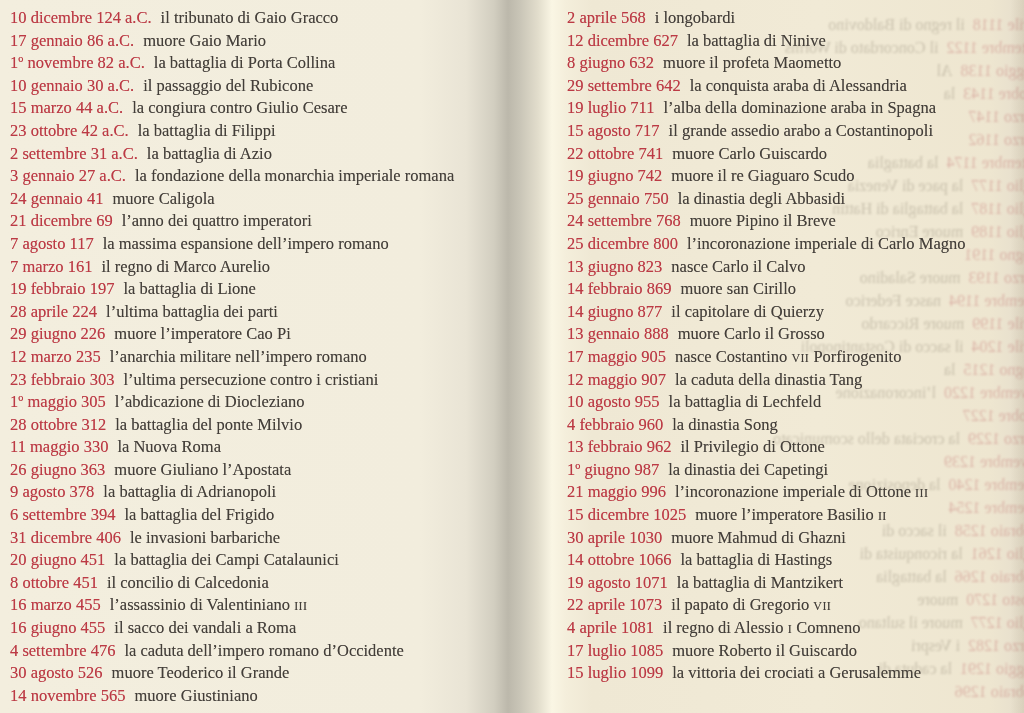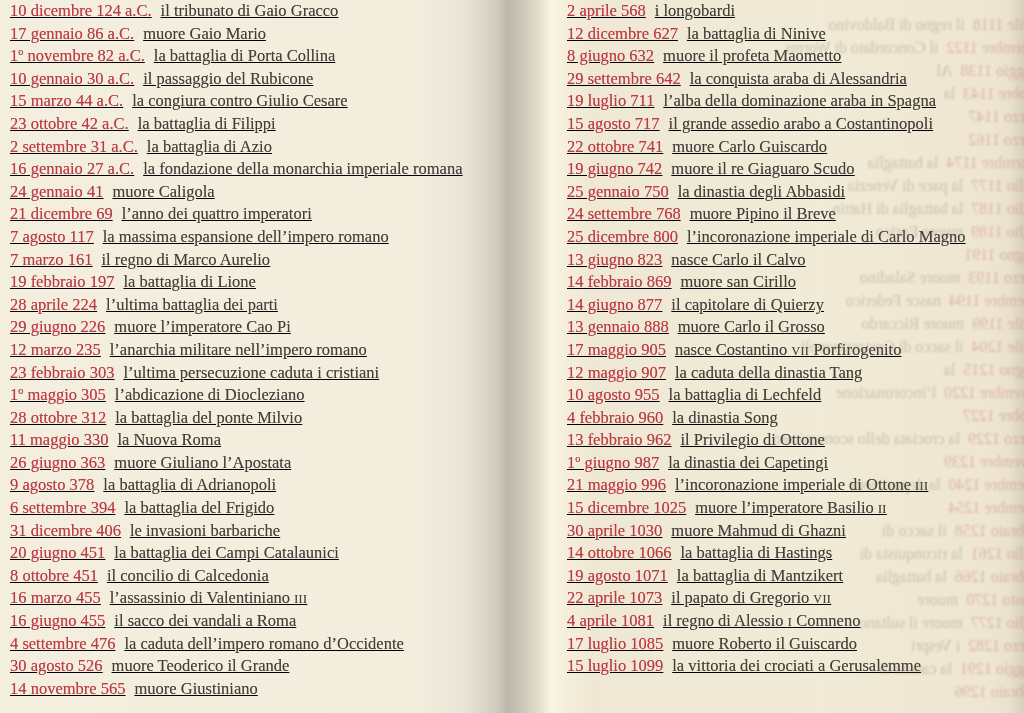--- a/index.html
+++ b/index.html
@@ -18,21 +18,21 @@
       #faf6e4 552px,
       #f4eedb 566px,
       #efe8d4 592px,
       #f1ead6 820px,
       #eee6d0 990px,
       #e6decc 1024px);
   }
   .page{position:absolute;top:0;height:713px;}
   .page-left{left:0;width:480px;}
   .page-right{left:567px;width:441px;}
-  .entries{position:relative;padding-top:0;text-decoration:underline;}
+  .entries{position:relative;padding-top:7px;}
   .entry{height:22.6px;line-height:22.6px;white-space:nowrap;font-size:16.5px;}
   .page-left .entry{padding-left:10px;}
   .date{color:#bc3a45;margin-right:9px;text-shadow:0 0 .4px rgba(188,58,69,.55);}
   .event{color:#433e39;text-shadow:0 0 .4px rgba(67,62,57,.45);}
   .sc{text-transform:lowercase;font-variant:small-caps;letter-spacing:.4px;}
 
   
   .ghost{position:absolute;transform:scaleX(-1);filter:blur(1px);pointer-events:none;}
   .ghost .g-row{height:23px;line-height:23px;white-space:nowrap;font-size:16px;overflow:hidden;}
   .g-date{color:rgba(183,84,88,.95);margin-right:8px;}
@@ -51,30 +51,30 @@
   <section class="page page-left">
 
     <div class="entries" id="left-entries">
         <div class="entry"><span class="date">10 dicembre 124 a.C.</span><span class="event">il tribunato di Gaio Gracco</span></div>
         <div class="entry"><span class="date">17 gennaio 86 a.C.</span><span class="event">muore Gaio Mario</span></div>
         <div class="entry"><span class="date">1º novembre 82 a.C.</span><span class="event">la battaglia di Porta Collina</span></div>
         <div class="entry"><span class="date">10 gennaio 30 a.C.</span><span class="event">il passaggio del Rubicone</span></div>
         <div class="entry"><span class="date">15 marzo 44 a.C.</span><span class="event">la congiura contro Giulio Cesare</span></div>
         <div class="entry"><span class="date">23 ottobre 42 a.C.</span><span class="event">la battaglia di Filippi</span></div>
         <div class="entry"><span class="date">2 settembre 31 a.C.</span><span class="event">la battaglia di Azio</span></div>
-        <div class="entry"><span class="date">16 gennaio 27 a.C.</span><span class="event">la fondazione della monarchia imperiale romana</span></div>
+        <div class="entry"><span class="date">3 gennaio 27 a.C.</span><span class="event">la fondazione della monarchia imperiale romana</span></div>
         <div class="entry"><span class="date">24 gennaio 41</span><span class="event">muore Caligola</span></div>
         <div class="entry"><span class="date">21 dicembre 69</span><span class="event">l’anno dei quattro imperatori</span></div>
         <div class="entry"><span class="date">7 agosto 117</span><span class="event">la massima espansione dell’impero romano</span></div>
         <div class="entry"><span class="date">7 marzo 161</span><span class="event">il regno di Marco Aurelio</span></div>
         <div class="entry"><span class="date">19 febbraio 197</span><span class="event">la battaglia di Lione</span></div>
         <div class="entry"><span class="date">28 aprile 224</span><span class="event">l’ultima battaglia dei parti</span></div>
         <div class="entry"><span class="date">29 giugno 226</span><span class="event">muore l’imperatore Cao Pi</span></div>
         <div class="entry"><span class="date">12 marzo 235</span><span class="event">l’anarchia militare nell’impero romano</span></div>
-        <div class="entry"><span class="date">23 febbraio 303</span><span class="event">l’ultima persecuzione caduta i cristiani</span></div>
+        <div class="entry"><span class="date">23 febbraio 303</span><span class="event">l’ultima persecuzione contro i cristiani</span></div>
         <div class="entry"><span class="date">1º maggio 305</span><span class="event">l’abdicazione di Diocleziano</span></div>
         <div class="entry"><span class="date">28 ottobre 312</span><span class="event">la battaglia del ponte Milvio</span></div>
         <div class="entry"><span class="date">11 maggio 330</span><span class="event">la Nuova Roma</span></div>
         <div class="entry"><span class="date">26 giugno 363</span><span class="event">muore Giuliano l’Apostata</span></div>
         <div class="entry"><span class="date">9 agosto 378</span><span class="event">la battaglia di Adrianopoli</span></div>
         <div class="entry"><span class="date">6 settembre 394</span><span class="event">la battaglia del Frigido</span></div>
         <div class="entry"><span class="date">31 dicembre 406</span><span class="event">le invasioni barbariche</span></div>
         <div class="entry"><span class="date">20 giugno 451</span><span class="event">la battaglia dei Campi Catalaunici</span></div>
         <div class="entry"><span class="date">8 ottobre 451</span><span class="event">il concilio di Calcedonia</span></div>
         <div class="entry"><span class="date">16 marzo 455</span><span class="event">l’assassinio di Valentiniano <span class="sc">III</span></span></div>

